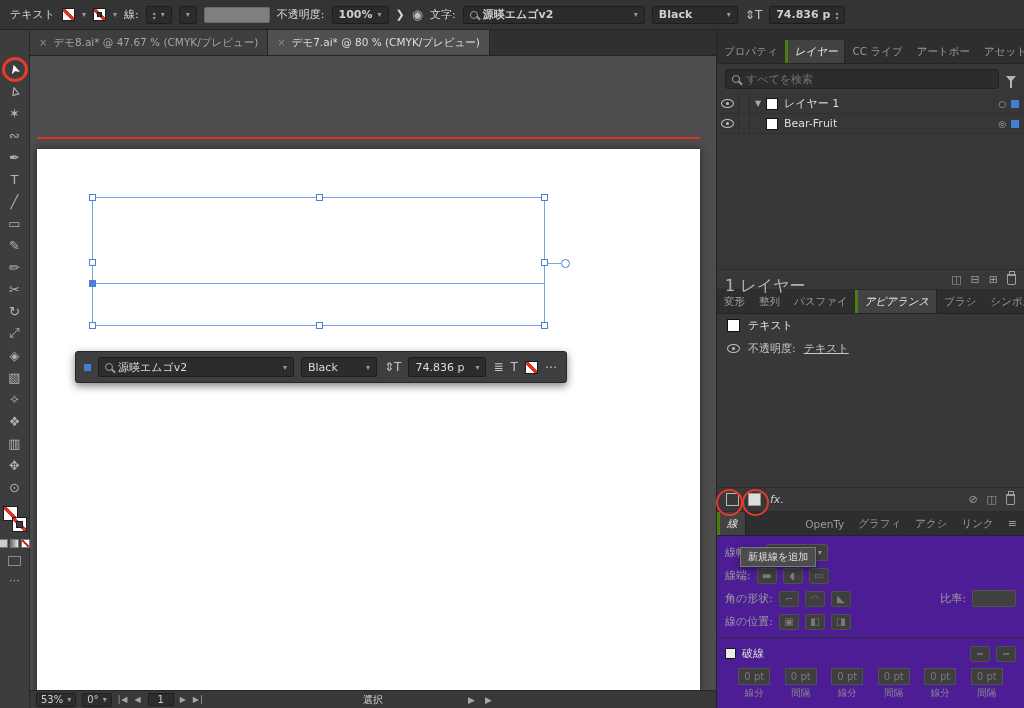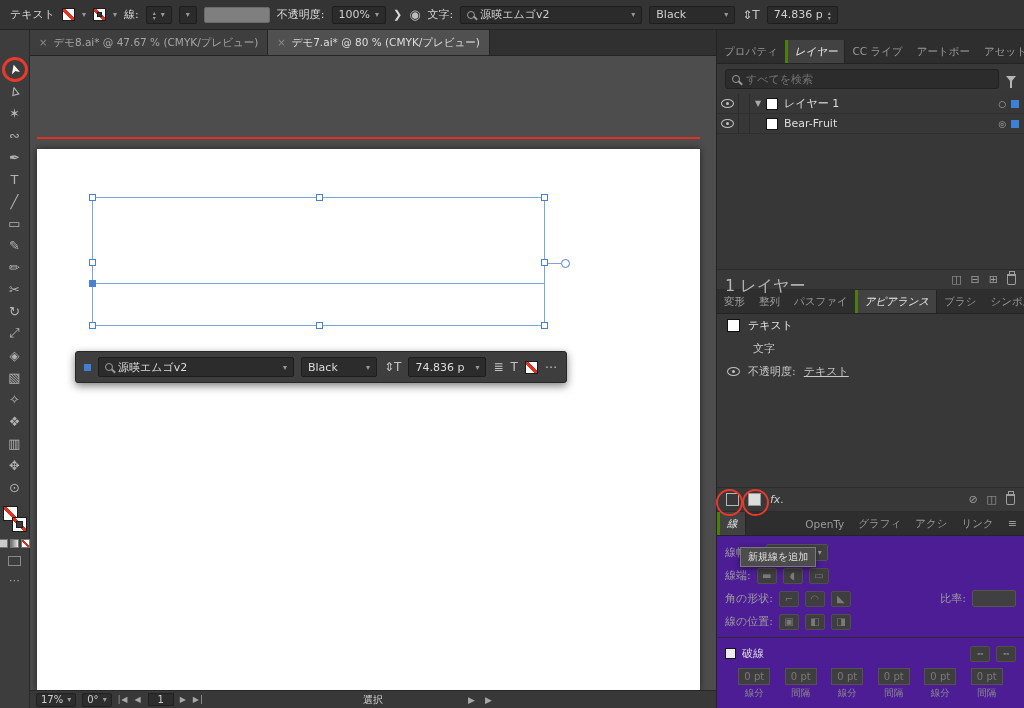--- a/index.html
+++ b/index.html
@@ -12,21 +12,21 @@
 
   
   .control-bar {
     position:absolute; left:0; top:0; width:1024px; height:30px;
     background:#343434; border-bottom:1px solid #232323;
     display:flex; align-items:center; gap:7px; padding:0 10px; z-index:30;
   }
   .cb-label { color:#d8d8d8; font-size:11px; white-space:nowrap; }
   .cb-box {
     height:18px; background:#2b2b2b; border:1px solid #1e1e1e; border-radius:2px;
-    display:flex; align-items:center; gap:5px; padding:0 6px; color:#cfcfcf; white-space:nowrap;
+    display:flex; align-items:center; gap:5px; padding:0 6px; color:#cfcfcf; white-space:nowrap;font-weight:bold;
   }
   .cb-box.disabled { background:#7f7f7f; border-color:#696969; width:66px; height:16px; }
   .chev { color:#9a9a9a; font-size:8px; }
   .chev:after { content:'▾'; }
   .mini-swatch { width:13px; height:13px; border:1px solid #1c1c1c; position:relative;
     background:linear-gradient(45deg,#fff 40%,#df3322 40%,#df3322 60%,#fff 60%); }
   .mini-swatch.stroke:after { content:''; position:absolute; inset:3px; background:#343434; border:1px solid #1c1c1c; }
   .spin { display:flex; flex-direction:column; justify-content:center; line-height:5px; font-size:6px; color:#9a9a9a; }
   .spin:before { content:'▴'; } .spin:after { content:'▾'; }
   .globe { color:#bcbcbc; font-size:13px; }
@@ -362,21 +362,21 @@
         </span>
         <span class="cp-icon">≣</span>
         <span class="cp-icon">T</span>
         <span class="cp-swatch"></span>
         <span class="cp-icon">⋯</span>
       </div>
     </div>
 
     <div class="canvas-status">
       <span class="sb-box">
-        <span>17%</span>
+        <span>53%</span>
         <span class="chev"></span>
       </span>
       <span class="sb-box">
         <span>0°</span>
         <span class="chev"></span>
       </span>
       <span class="sb-nav">|◀</span>
       <span class="sb-nav">◀</span>
       <input class="sb-page" value="1" style="">
       <span class="sb-nav">▶</span>
@@ -447,23 +447,20 @@
       <span class="rtab">ブラシ</span>
       <span class="rtab">シンボル</span>
 
     </div>
 
     <div class="appearance">
       <div class="arow">
         <span class="aswatch"></span>
         <span class="atitle">テキスト</span>
       </div>
-      <div class="arow asub">
-        <span>文字</span>
-      </div>
       <div class="arow">
         <span class="eye"></span>
         <span>不透明度:</span>
         <span class="alink">テキスト</span>
       </div>
       <div class="afoot">
         <span class="sq-btn"></span>
         <span class="sq-btn filled"></span>
         <span class="fx">fx.</span>
         <span class="spacer"></span>

